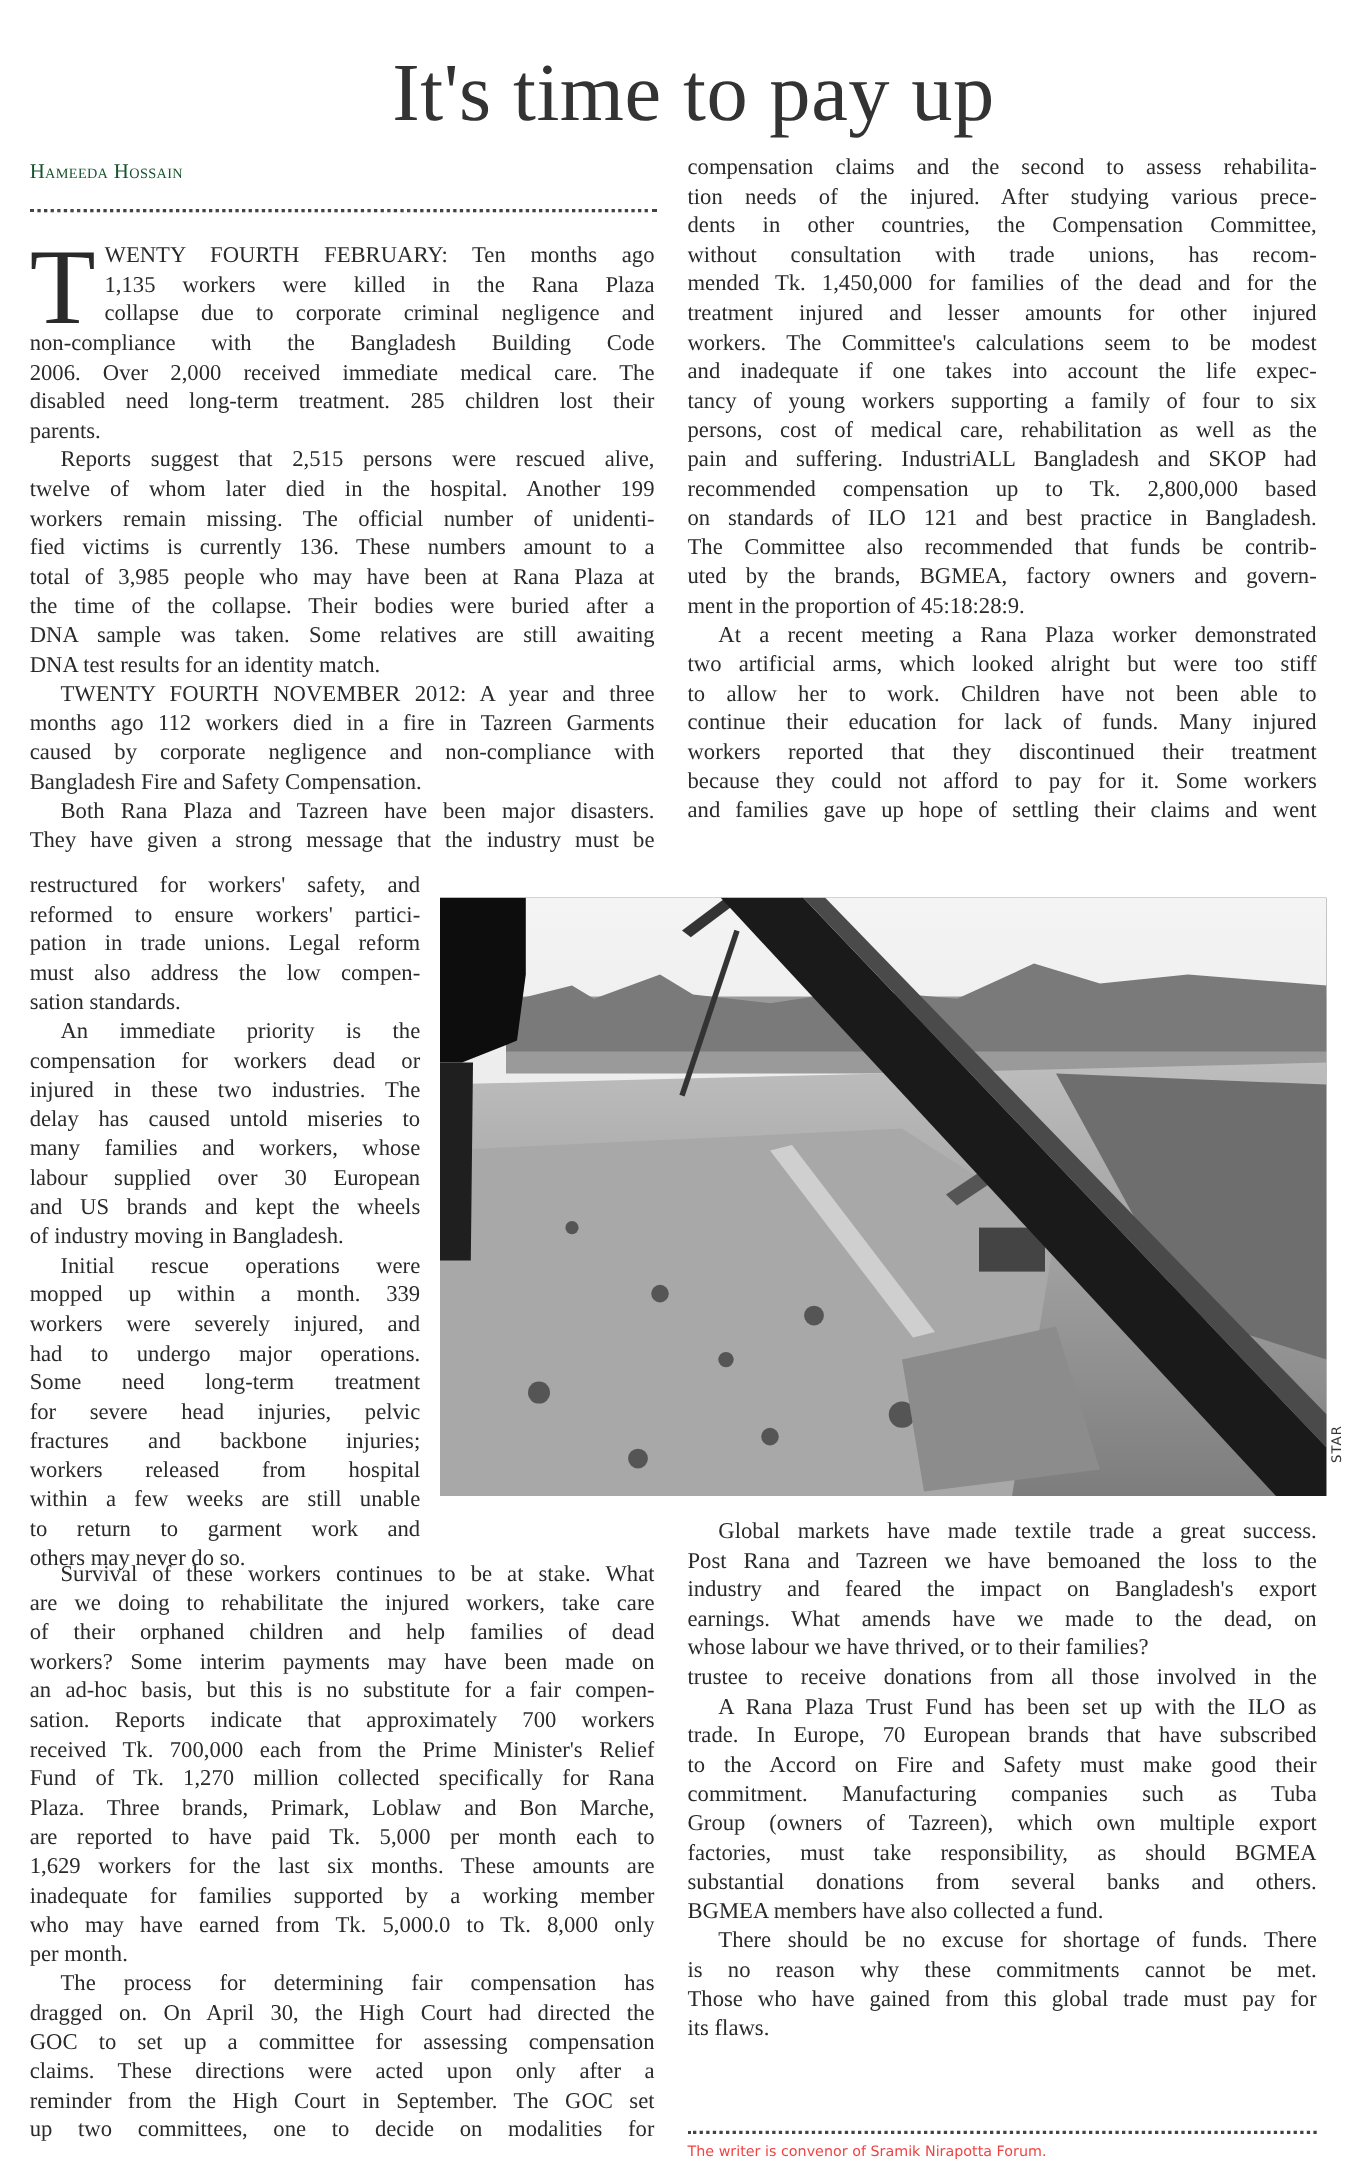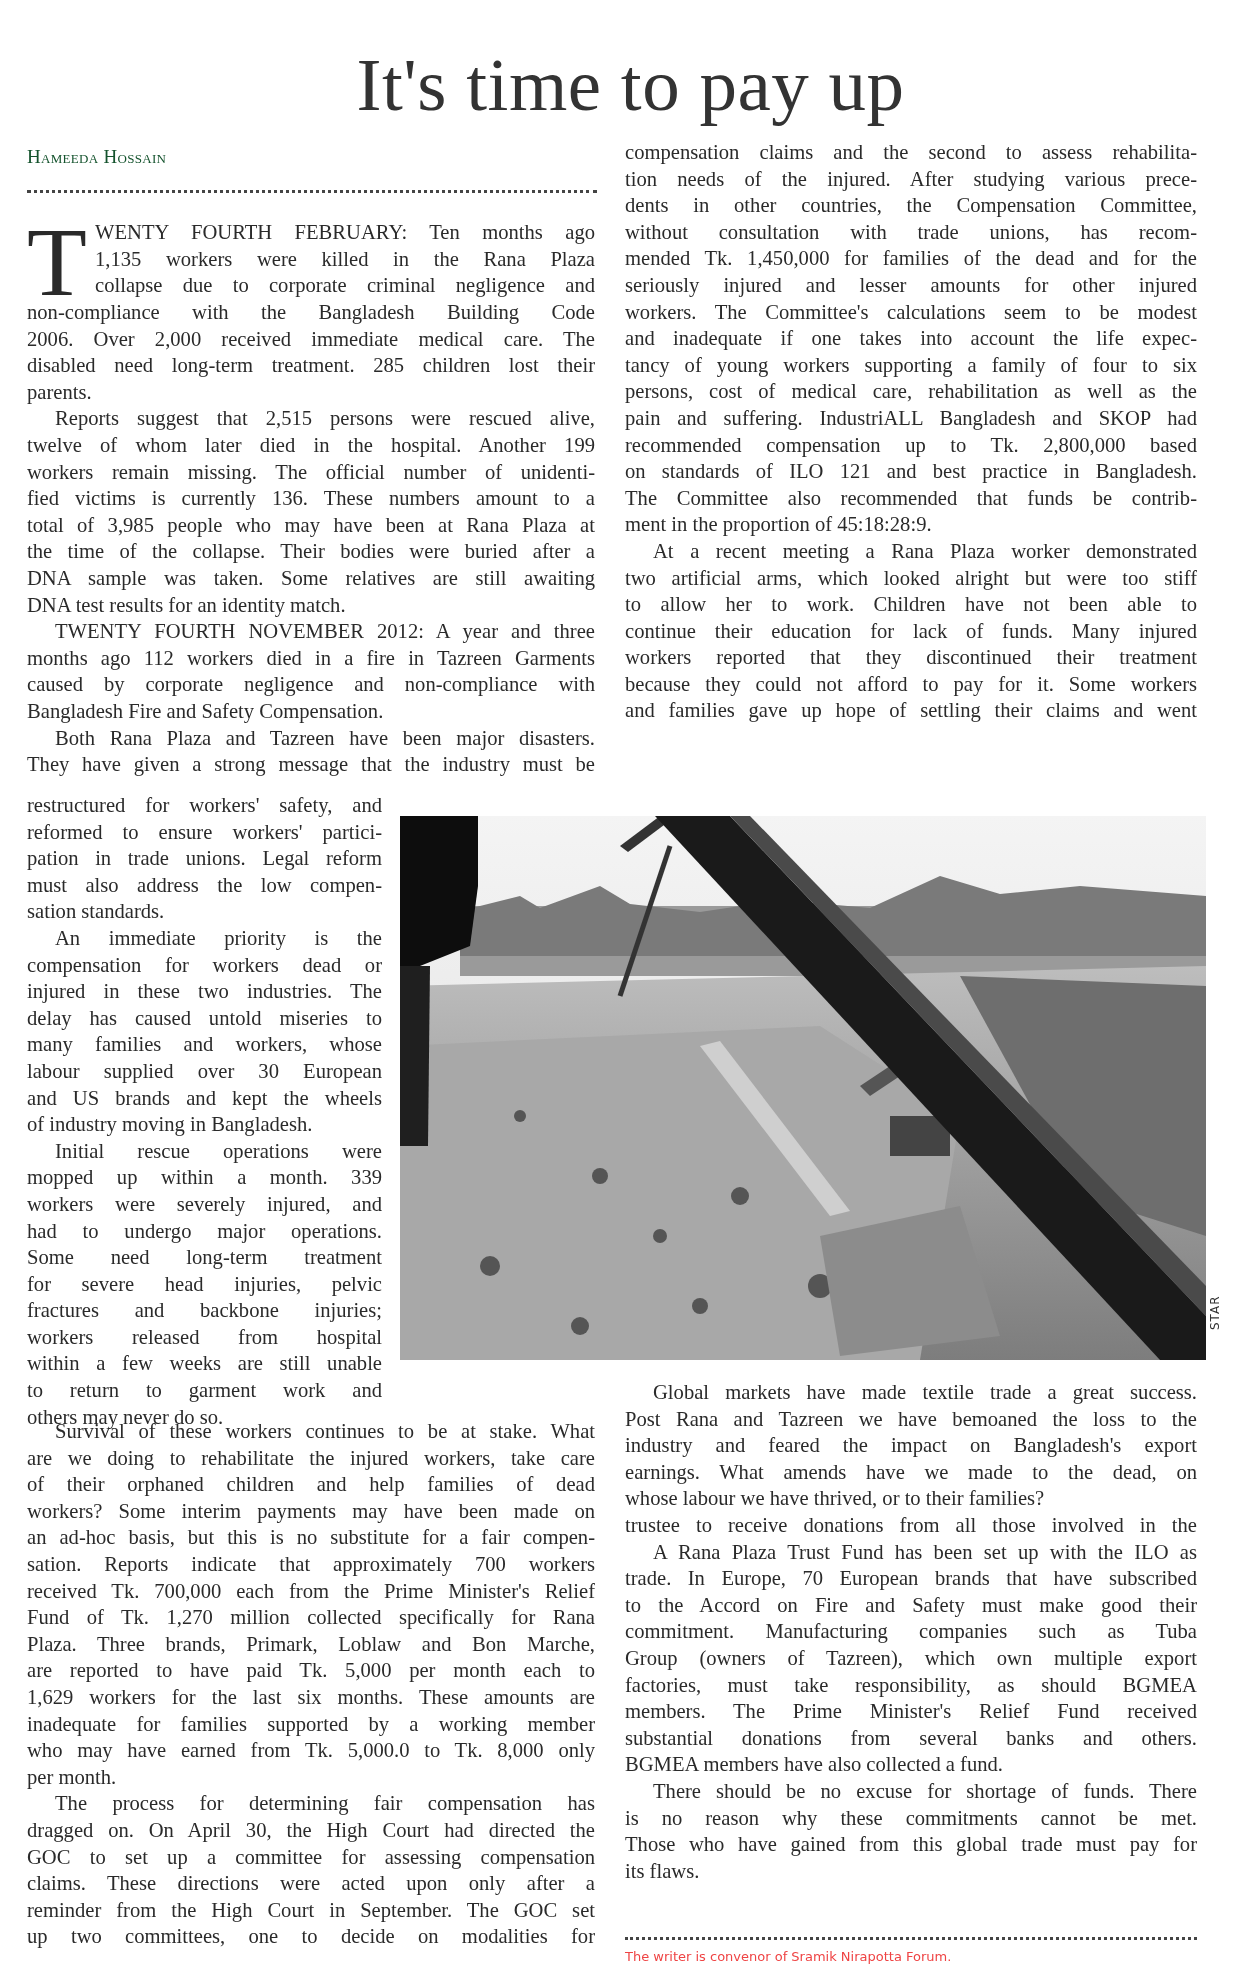--- a/index.html
+++ b/index.html
@@ -108,29 +108,30 @@
       <span class="ln">reminder from the High Court in September. The GOC set</span>
       <span class="ln">up two committees, one to decide on modalities for</span>
     </div>
 
   <div class="col" id="rc-top" style="left:625px; top:139px; width:572px;">
       <span class="ln">compensation claims and the second to assess rehabilita-</span>
       <span class="ln">tion needs of the injured. After studying various prece-</span>
       <span class="ln">dents in other countries, the Compensation Committee,</span>
       <span class="ln">without consultation with trade unions, has recom-</span>
       <span class="ln">mended Tk. 1,450,000 for families of the dead and for the</span>
-      <span class="ln">seriously injured and lesser amounts for other injured</span>
+      <span class="ln">treatment injured and lesser amounts for other injured</span>
       <span class="ln">workers. The Committee's calculations seem to be modest</span>
       <span class="ln">and inadequate if one takes into account the life expec-</span>
       <span class="ln">tancy of young workers supporting a family of four to six</span>
       <span class="ln">persons, cost of medical care, rehabilitation as well as the</span>
       <span class="ln">pain and suffering. IndustriALL Bangladesh and SKOP had</span>
       <span class="ln">recommended compensation up to Tk. 2,800,000 based</span>
       <span class="ln">on standards of ILO 121 and best practice in Bangladesh.</span>
       <span class="ln">The Committee also recommended that funds be contrib-</span>
+      <span class="ln">uted by the brands, BGMEA, factory owners and govern-</span>
       <span class="ln last">ment in the proportion of 45:18:28:9.</span>
       <span class="ln ind">At a recent meeting a Rana Plaza worker demonstrated</span>
       <span class="ln">two artificial arms, which looked alright but were too stiff</span>
       <span class="ln">to allow her to work.   Children have not been able to</span>
       <span class="ln">continue their education for lack of funds. Many injured</span>
       <span class="ln">workers reported that they discontinued their treatment</span>
       <span class="ln">because they could not afford to pay for it. Some workers</span>
       <span class="ln">and families gave up hope of settling their claims and went</span>
     </div>
 
@@ -183,21 +184,20 @@
       <span class="ln">industry and feared the impact on Bangladesh's export</span>
       <span class="ln">earnings. What amends have we made to the dead, on</span>
       <span class="ln last">whose labour we have thrived, or to their families?</span>
       <span class="ln">trustee to receive donations from all those involved in the</span>
       <span class="ln ind">A Rana Plaza Trust Fund has been set up with the ILO as</span>
       <span class="ln">trade. In Europe, 70 European brands that have subscribed</span>
       <span class="ln">to the Accord on Fire and Safety must make good their</span>
       <span class="ln">commitment. Manufacturing companies such as Tuba</span>
       <span class="ln">Group (owners of Tazreen), which own multiple export</span>
       <span class="ln">factories, must take responsibility, as should BGMEA</span>
-      <span class="ln">members. The Prime Minister's Relief Fund received</span>
       <span class="ln">substantial donations from several banks and others.</span>
       <span class="ln last">BGMEA members have also collected a fund.</span>
       <span class="ln ind">There should be no excuse for shortage of funds. There</span>
       <span class="ln">is no reason why these commitments cannot be met.</span>
       <span class="ln">Those who have gained from this global trade must pay for</span>
       <span class="ln last">its flaws.</span>
     </div>
 
   <div class="dots" style="left:625px; top:1937px; width:572px;"></div>
   <div class="footnote">The writer is convenor of Sramik Nirapotta Forum.</div>

